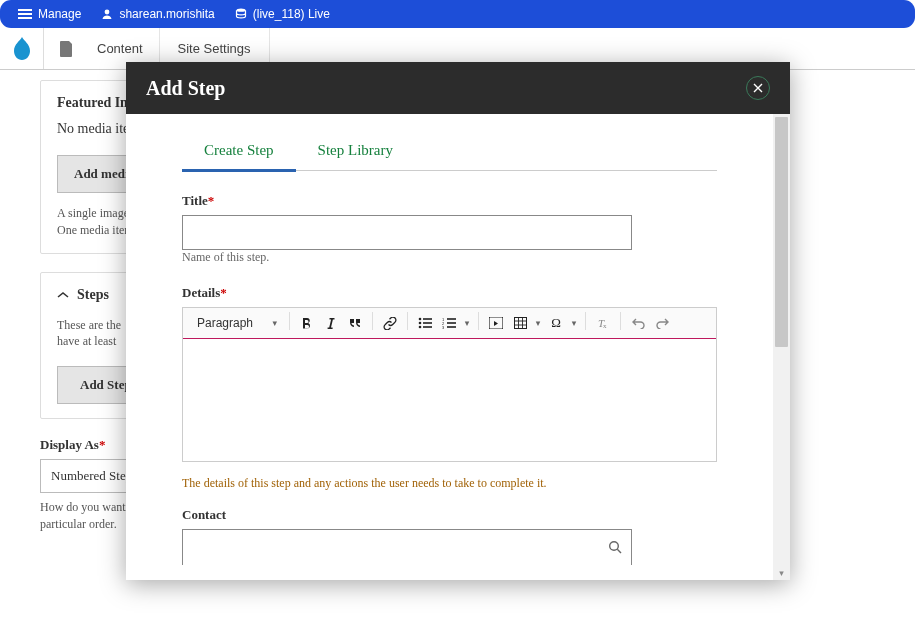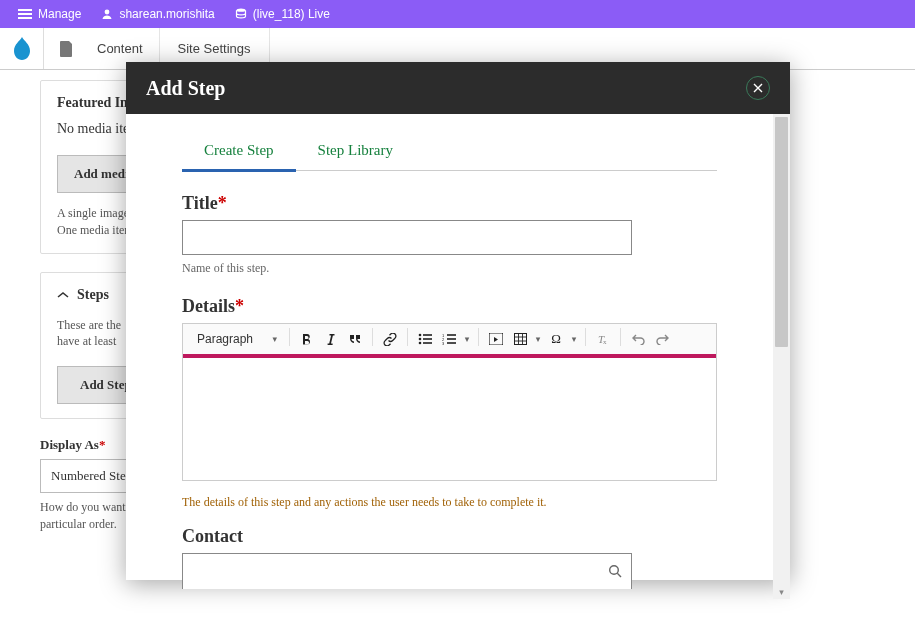--- a/index.html
+++ b/index.html
@@ -1,19 +1,19 @@
 <!DOCTYPE html>
 <html><head>
 <meta charset="utf-8">
 <style>
 * { box-sizing: border-box; margin: 0; padding: 0; }
 body { font-family: Georgia, "Times New Roman", serif; font-size: 13px; background: #fff; color: #333; width: 915px; height: 628px; overflow: hidden; position: relative; }
 
 
-.top-bar { background: #8b5cf6; height: 28px; display: flex; align-items: center; padding: 0 8px; color: #fff; font-family: Arial, sans-serif; font-size: 12px; }
+.top-bar { background: #1d4ed8; height: 28px; display: flex; align-items: center; padding: 0 8px; color: #fff; font-family: Arial, sans-serif; font-size: 12px; border-radius: 11px; }
 .top-item { display: flex; align-items: center; gap: 6px; padding: 0 10px; height: 100%; cursor: pointer; }
 .top-item .ic { display: inline-flex; }
 .hamburger { width: 14px; height: 10px; display: inline-block; }
 .hamburger svg, .user-ic svg, .env-ic svg { display: block; }
 
 
 .admin-menu { background: #fff; height: 42px; border-bottom: 1px solid #ccc; display: flex; align-items: stretch; }
 .admin-logo { width: 44px; display: flex; align-items: center; justify-content: center; border-right: 1px solid #ddd; }
 .admin-tab { display: flex; align-items: center; gap: 24px; padding: 0 16px; font-family: Arial, sans-serif; font-size: 13px; color: #444; border-right: 1px solid #e5e5e5; cursor: pointer; }
 .admin-tab.no-icon { padding: 0 18px; }
@@ -42,27 +42,27 @@
 .modal-scrollbar .thumb { position: absolute; top: 3px; left: 2px; right: 2px; height: 230px; background: #c7c7c7; border-radius: 1px; }
 .modal-scrollbar .arrow { position: absolute; left: 0; right: 0; height: 14px; display: flex; align-items: center; justify-content: center; color: #888; font-size: 9px; }
 .modal-scrollbar .arrow.up { top: 0; }
 .modal-scrollbar .arrow.down { bottom: 0; }
 
 .tabs { display: flex; border-bottom: 1px solid #ccc; margin-bottom: 22px; }
 .tab { padding: 8px 22px 10px; font-family: Georgia, serif; font-size: 15px; color: #15803d; cursor: pointer; }
 .tab.active { border-bottom: 3px solid #2a63b0; margin-bottom: -2px; }
 
 .form-group { margin-bottom: 20px; }
-.form-group .lbl { font-family: Georgia, serif; font-size: 18px; font-weight: bold; color: #333; display: block; margin-bottom: 6px; }
+.form-group .lbl { font-family: Georgia, serif; font-size: 13px; font-weight: bold; color: #333; display: block; margin-bottom: 6px; }
 .text-input { width: 450px; max-width: 100%; border: 1px solid #888; padding: 9px 8px; font-family: Arial, sans-serif; font-size: 13px; }
-.hint { font-family: Georgia, serif; font-size: 12px; color: #666; margin-top: 6px; }
+.hint { font-family: Georgia, serif; font-size: 12px; color: #666; }
 
 
 .editor { border: 1px solid #ccc; width: 100%; }
-.editor-toolbar { border-bottom: 4px solid #be185d; padding: 4px 8px; display: flex; gap: 2px; background: #fafafa; }
+.editor-toolbar { border-bottom: 1px solid #be185d; padding: 4px 8px; display: flex; gap: 2px; background: #fafafa; }
 .ed-sel { font-family: Arial, sans-serif; font-size: 12px; padding: 2px 6px; width: 92px; border: none; background: transparent; display: flex; align-items: center; justify-content: space-between; cursor: pointer; }
 .ed-sep { width: 1px; height: 18px; background: #ddd; margin: 0 4px; }
 .ed-btn { width: 22px; height: 22px; display: inline-flex; align-items: center; justify-content: center; cursor: pointer; color: #333; border-radius: 2px; }
 .ed-dd { width: 10px; display: inline-flex; align-items: center; justify-content: center; color: #666; font-size: 9px; cursor: pointer; }
 .editor-area { height: 122px; background: #fff; }
 
 .text-formats { text-align: right; font-family: Georgia, serif; font-size: 12px; margin-top: 8px; }
 .text-formats a { color: #2a63b0; text-decoration: none; }
 
 .details-hint { font-family: Georgia, serif; font-size: 12px; color: #a16207; margin-top: 14px; margin-bottom: 16px; }

